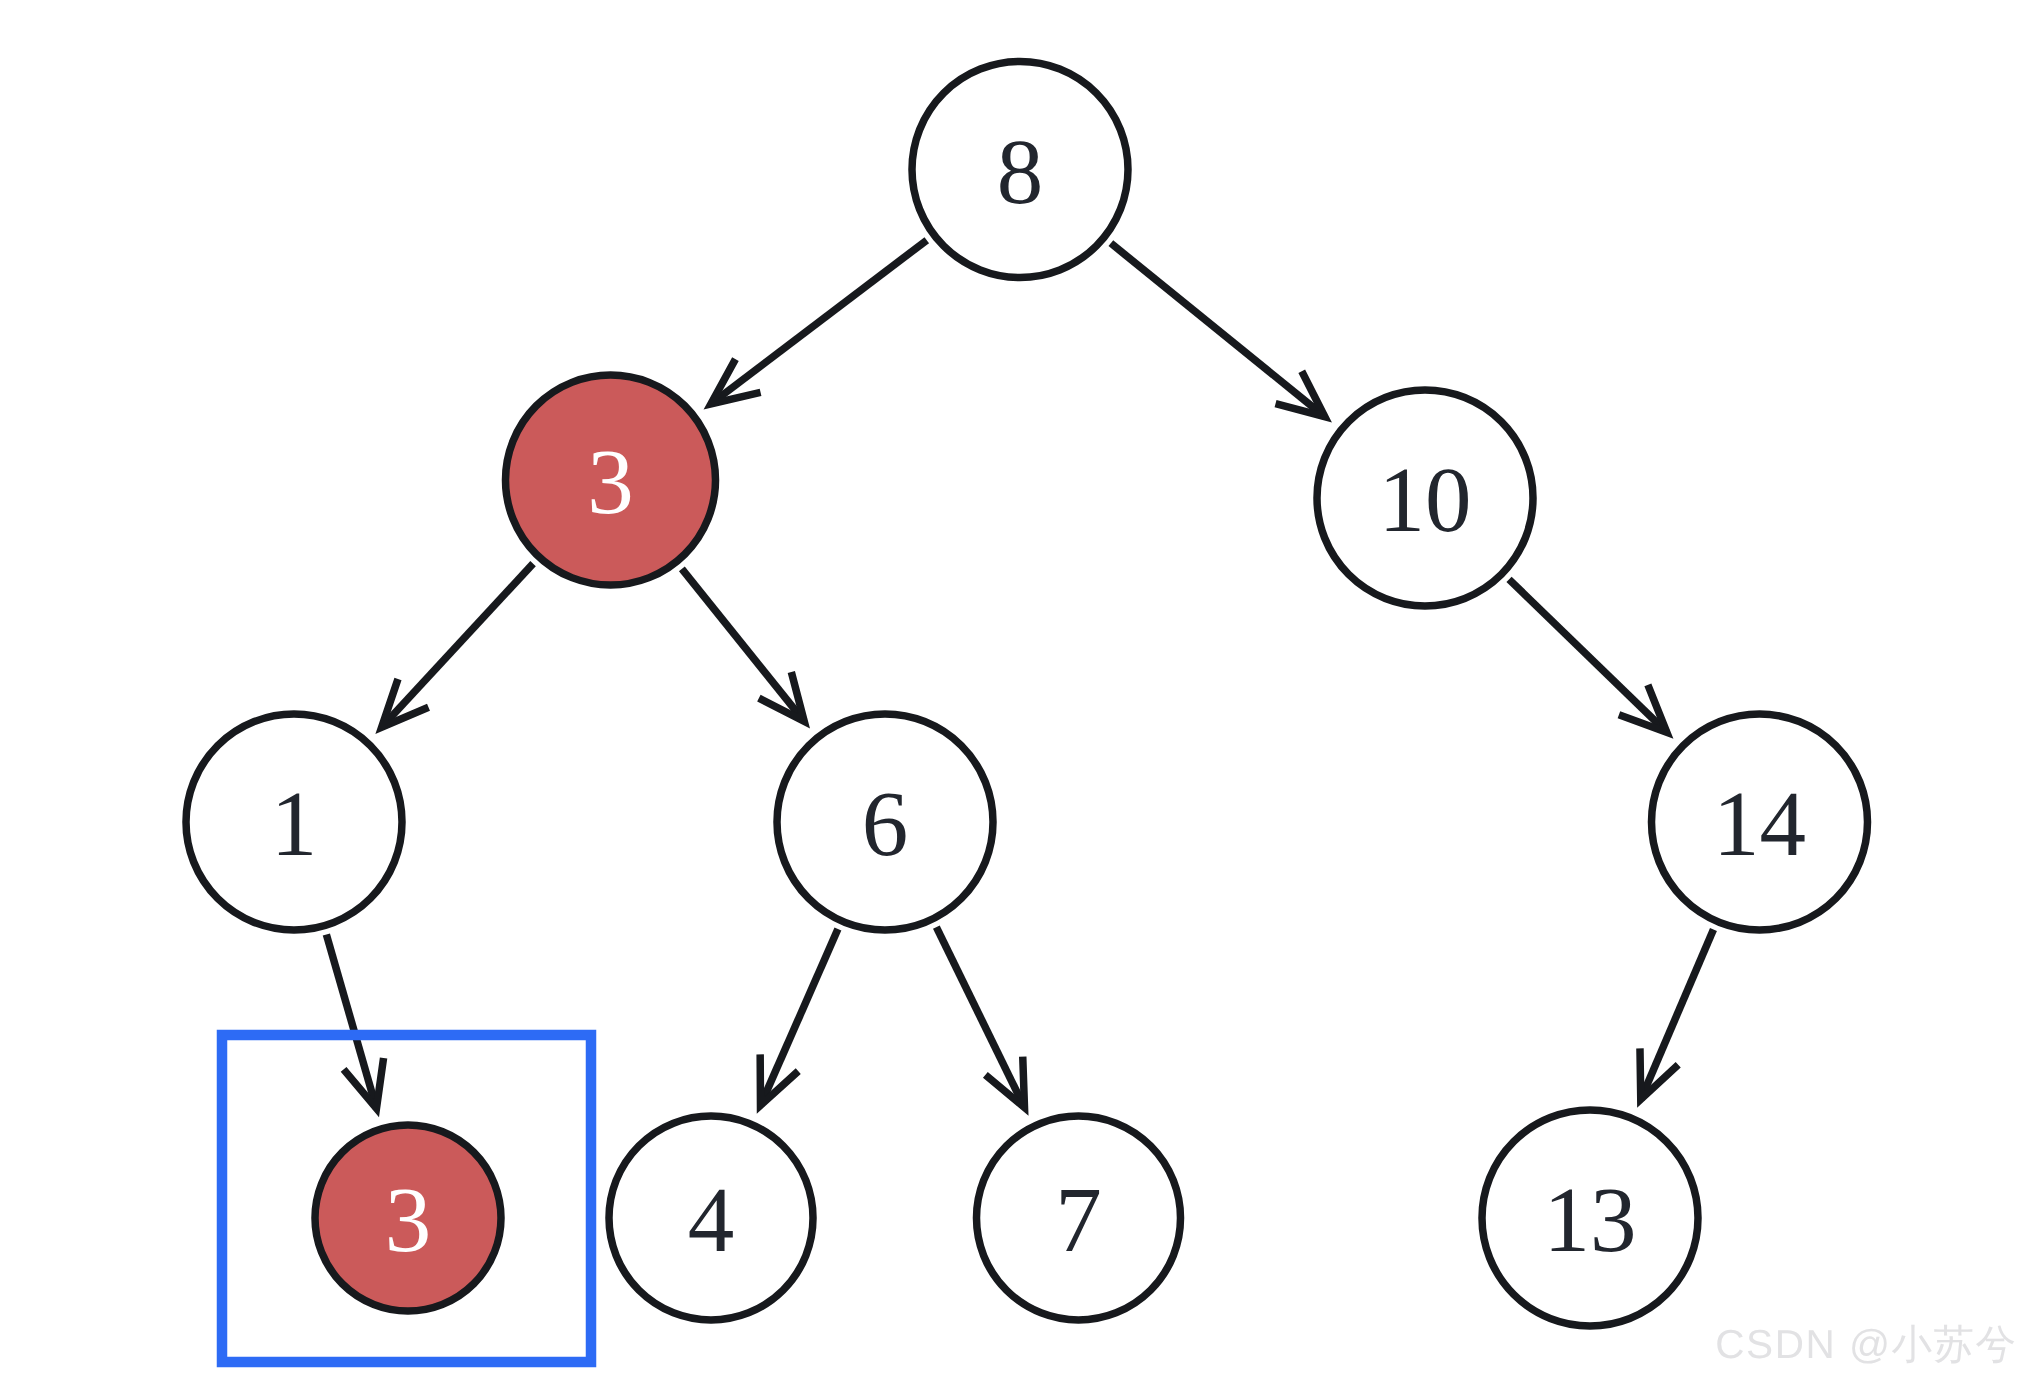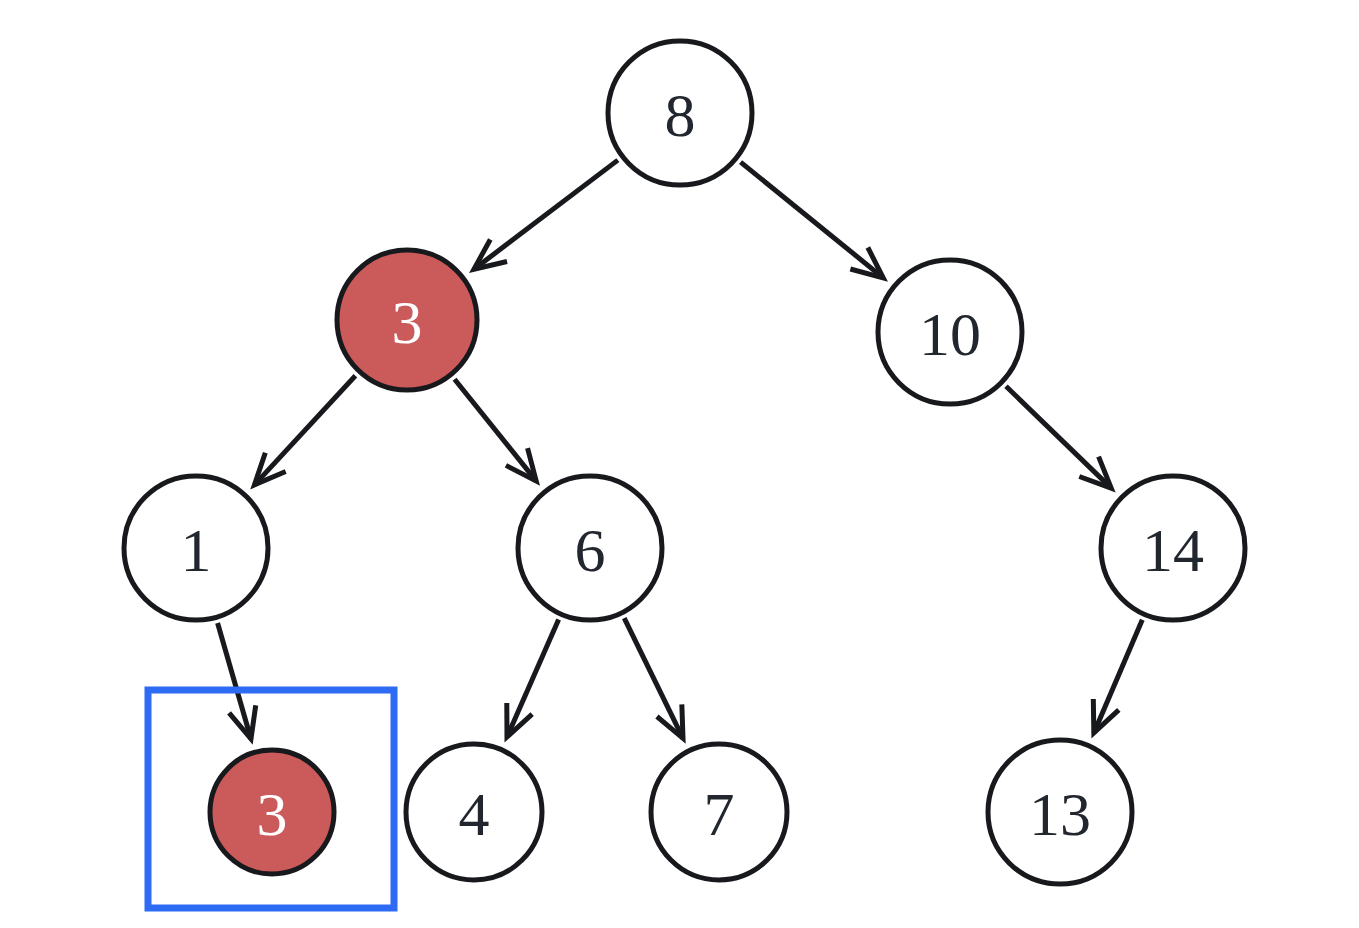--- a/index.html
+++ b/index.html
@@ -154,13 +154,14 @@
         <g>
           <circle cx="719" cy="812" r="68" class="node-circle"></circle>
           <text x="719" y="814" class="node-label">7</text>
         </g>
         <g>
           <circle cx="1060" cy="812" r="72" class="node-circle"></circle>
           <text x="1060" y="814" class="node-label">13</text>
         </g>
       </g>
   </svg>
+  <div class="watermark">CSDN @小苏兮</div>
 </div>
 
 </body></html>

